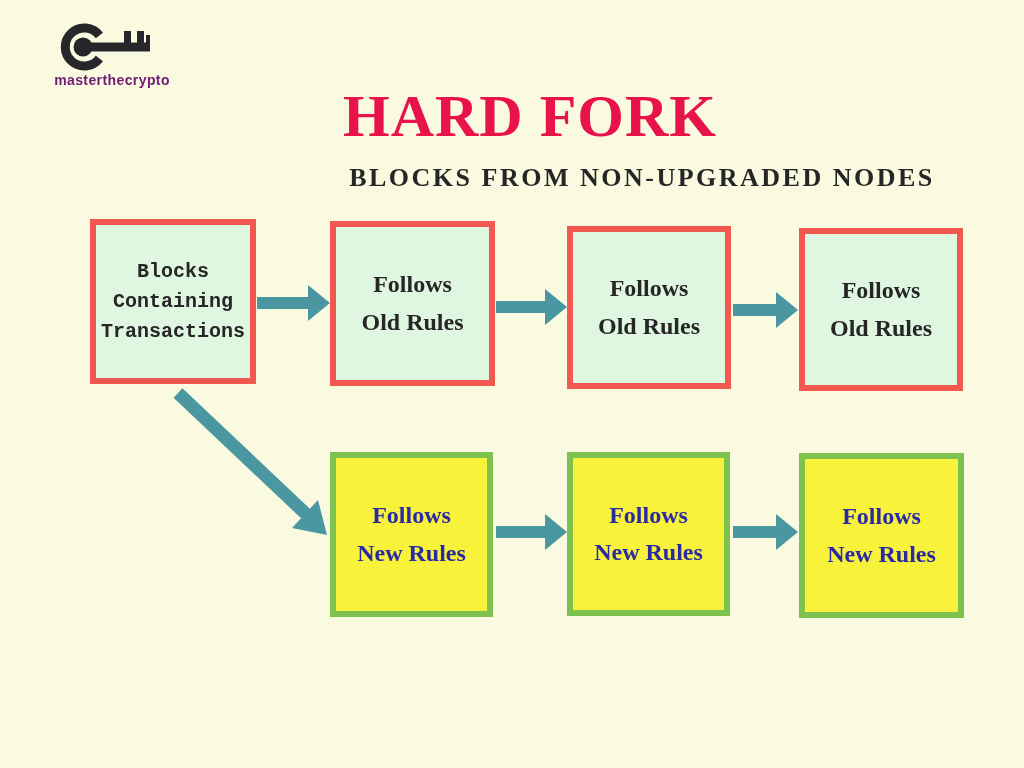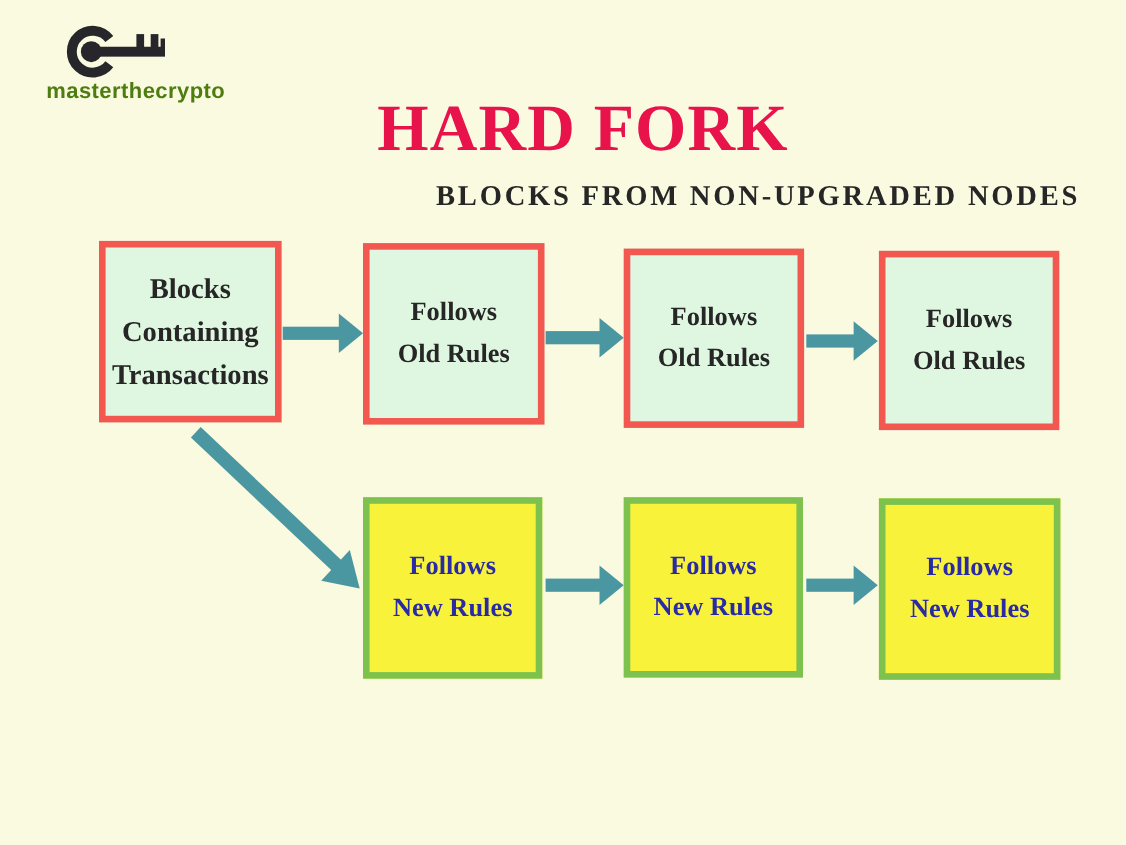--- a/index.html
+++ b/index.html
@@ -11,39 +11,39 @@
     overflow: hidden;
     font-family: "Liberation Serif", "DejaVu Serif", serif;
   }
 
   
   .logo { position: absolute; left: 42px; top: 20px; width: 140px; }
   .logo-icon { position: absolute; left: 16px; top: 2px; }
   .logo-text {
     position: absolute; left: 0; top: 52px; width: 140px;
     font-family: "Liberation Sans", sans-serif;
-    font-size: 20px; font-weight: 600; color: #4d7c0f;
+    font-size: 14px; font-weight: 600; color: #701a75;
     letter-spacing: 0.4px; text-align: center;
   }
 
   
   .main-title {
     position: absolute; left: 312px; top: 42px; width: 436px;
     text-align: center;
     font-size: 60px; font-weight: 700; color: #E8134B;
     letter-spacing: 1px;
   }
 
   
   .section-heading {
     position: absolute; text-align: center;
     font-size: 26px; font-weight: 700; color: #262626;
     letter-spacing: 2.5px; white-space: nowrap;
   }
-  .heading-top { left: 322px; top: 163px; width: 660px; text-align: right; }
+  .heading-top { left: 312px; top: 163px; width: 660px; }
   .heading-bottom { left: 358px; top: 642px; width: 600px; }
 
   
   .node-box {
     position: absolute;
     box-sizing: border-box;
     display: flex; align-items: center; justify-content: center;
     text-align: center; font-weight: 700;
     white-space: pre-line;
   }
@@ -52,21 +52,21 @@
     border: 6px solid #F2584F;
     color: #262626;
     font-size: 24px; line-height: 1.55;
   }
   .new-box {
     background: #F8F23B;
     border: 6px solid #7DC24E;
     color: #2A2AA5;
     font-size: 24px; line-height: 1.55;
   }
-  .genesis-box { font-size: 26px; line-height: 1.5; }
+  .genesis-box { font-size: 20px; line-height: 1.5; font-family: Liberation Mono, monospace; }
 
   .box-1 { left: 90px;  top: 219px; width: 166px; height: 165px; }
   .box-2 { left: 330px; top: 221px; width: 165px; height: 165px; }
   .box-3 { left: 567px; top: 226px; width: 164px; height: 163px; }
   .box-4 { left: 799px; top: 228px; width: 164px; height: 163px; }
   .box-5 { left: 330px; top: 452px; width: 163px; height: 165px; }
   .box-6 { left: 567px; top: 452px; width: 163px; height: 164px; }
   .box-7 { left: 799px; top: 453px; width: 165px; height: 165px; }
 
   

